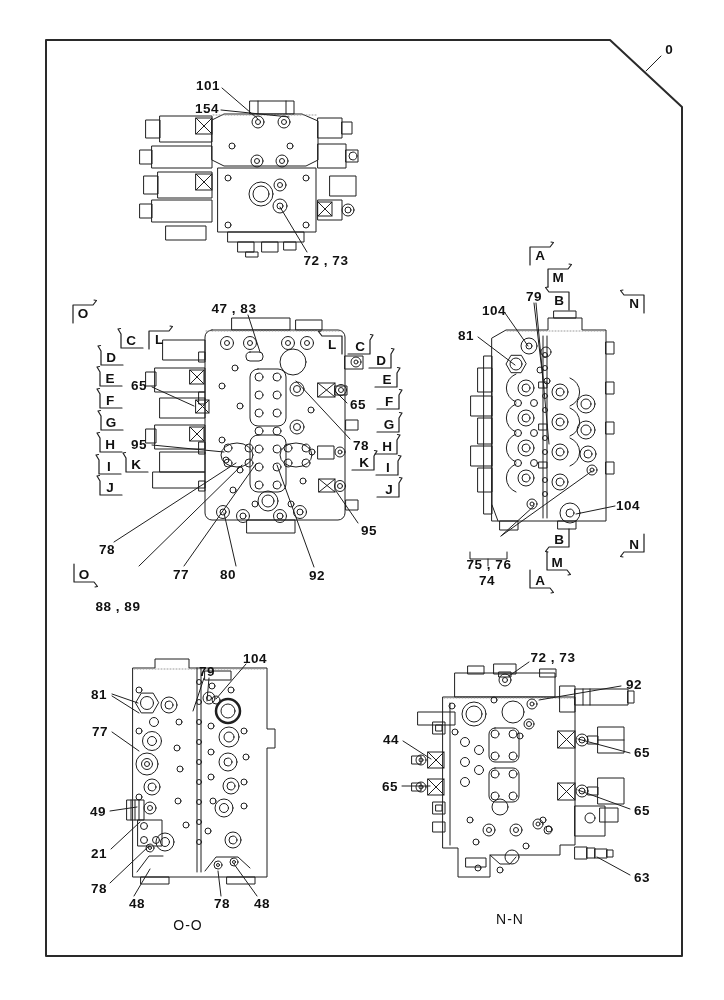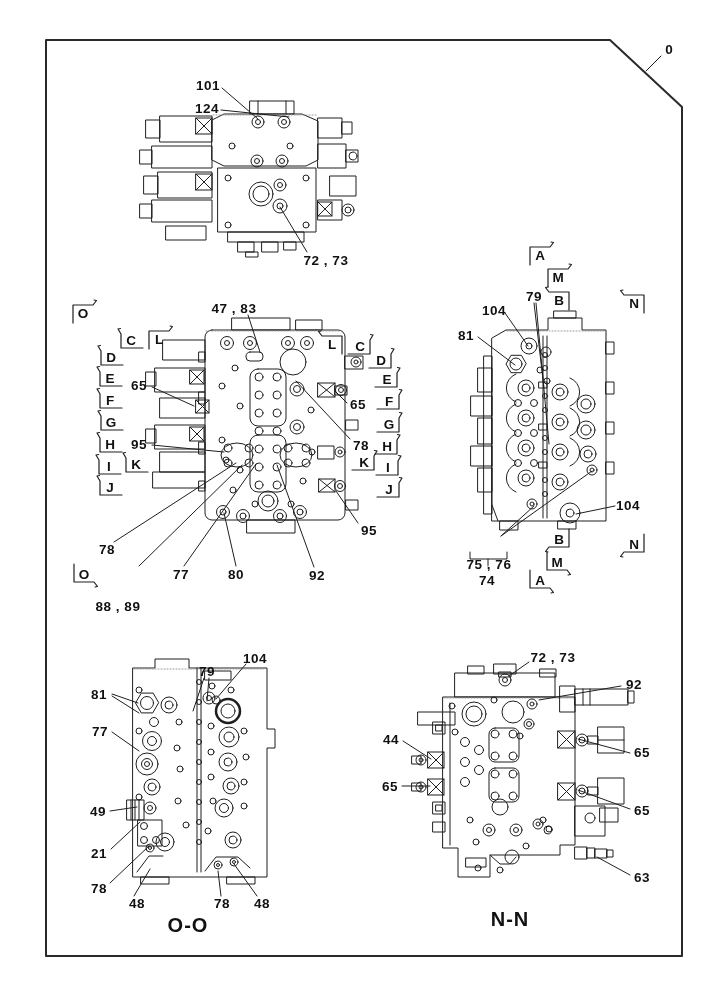--- a/index.html
+++ b/index.html
@@ -4,21 +4,21 @@
 <style>
   html,body{margin:0;padding:0;background:#fff;}
   #page{position:relative;width:724px;height:1000px;background:#ffffff;overflow:hidden;
         font-family:"Liberation Sans",sans-serif;}
   svg.art{position:absolute;left:0;top:0;}
   .co{position:absolute;transform:translate(-50%,-50%);white-space:nowrap;
       font-size:13.5px;font-weight:700;color:#111;letter-spacing:.5px;}
   .sec{position:absolute;transform:translate(-50%,-50%);white-space:nowrap;
       font-size:13.5px;font-weight:700;color:#111;}
   .cap{position:absolute;transform:translate(-50%,-50%);white-space:nowrap;
-      font-size:20px;font-weight:700;color:#111;letter-spacing:1px;}
+      font-size:14px;font-weight:400;color:#111;letter-spacing:1px;}
   .corner{position:absolute;transform:translate(-50%,-50%);font-size:13.5px;font-weight:700;color:#111;}
 </style>
 </head>
 <body>
 
 <div id="page">
 
 <svg class="art" width="724" height="1000" viewBox="0 0 724 1000" fill="none" stroke="#1f1f1f" stroke-width="1" stroke-linecap="round" stroke-linejoin="round">
   <defs>
     <symbol id="mk-bl" viewBox="0 0 28 28">
@@ -538,30 +538,30 @@
     <use href="#mk-b2r" x="545" y="525" width="28" height="28"></use>
     <use href="#mk-b2r" x="620" y="530" width="28" height="28"></use>
     <use href="#mk-b2l" x="543" y="548" width="28" height="28"></use>
     <use href="#mk-b2l" x="526" y="566" width="28" height="28"></use>
   </g>
 </svg>
 
 <div class="corner" style="left:669px;top:49px">0</div>
 
 <div class="co" style="left:208px;top:85px">101</div>
-<div class="co" style="left:207px;top:108px">124</div>
+<div class="co" style="left:207px;top:108px">154</div>
 <div class="co" style="left:326px;top:260px">72 , 73</div>
 
 <div class="co" style="left:234px;top:308px">47 , 83</div>
 <div class="co" style="left:139px;top:385px">65</div>
 <div class="co" style="left:139px;top:444px">95</div>
 <div class="co" style="left:107px;top:549px">78</div>
 <div class="co" style="left:118px;top:606px">88 , 89</div>
 <div class="co" style="left:181px;top:574px">77</div>
-<div class="co" style="left:236px;top:574px">80</div>
+<div class="co" style="left:228px;top:574px">80</div>
 <div class="co" style="left:317px;top:575px">92</div>
 <div class="co" style="left:358px;top:404px">65</div>
 <div class="co" style="left:361px;top:445px">78</div>
 <div class="co" style="left:369px;top:530px">95</div>
 
 <div class="co" style="left:534px;top:296px">79</div>
 <div class="co" style="left:494px;top:310px">104</div>
 <div class="co" style="left:466px;top:335px">81</div>
 <div class="co" style="left:628px;top:505px">104</div>
 <div class="co" style="left:489px;top:564px">75 , 76</div>

